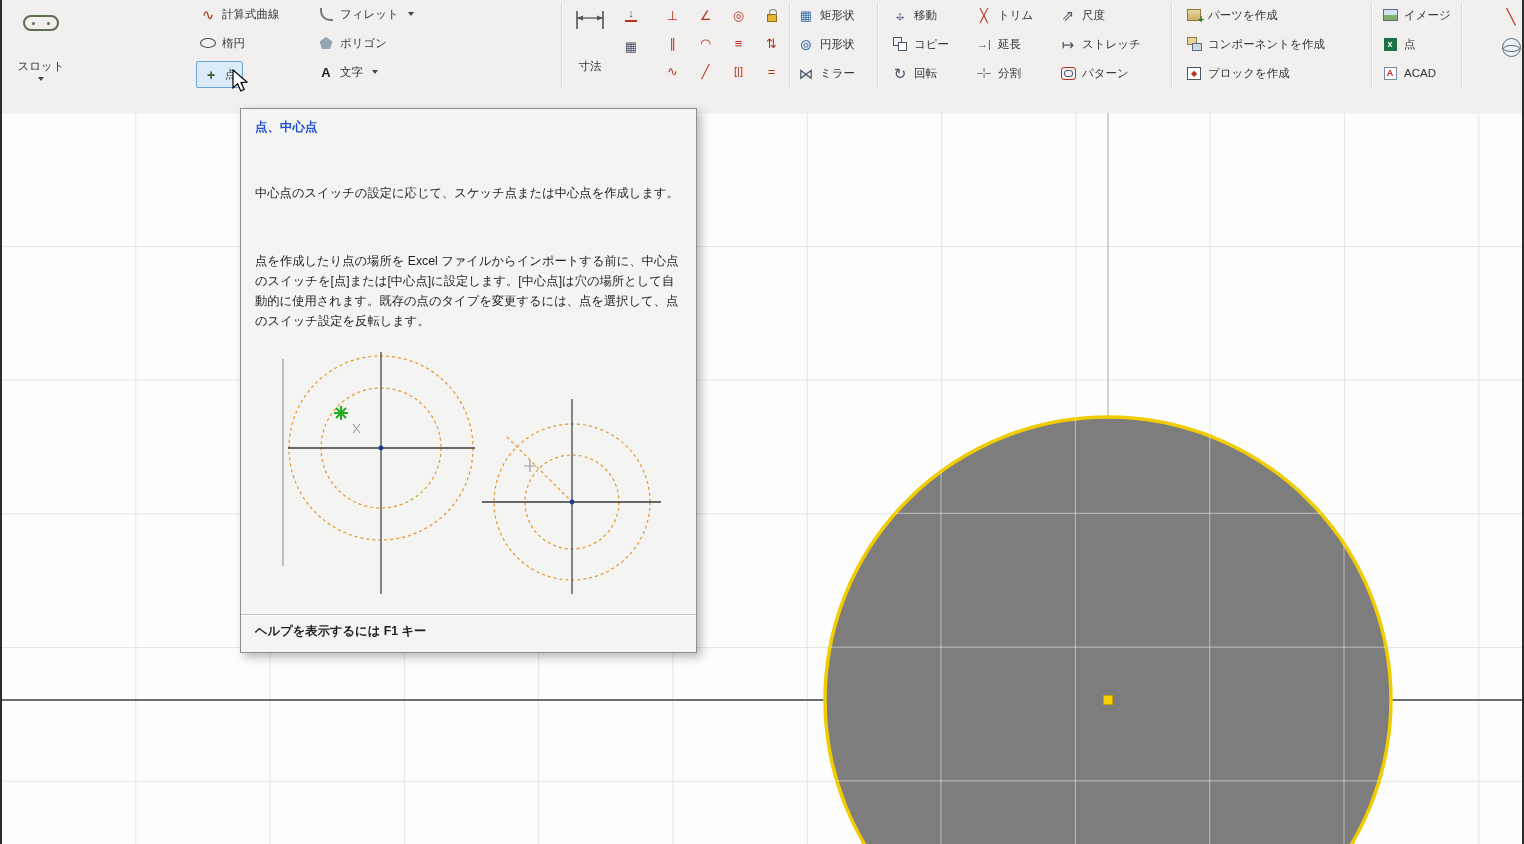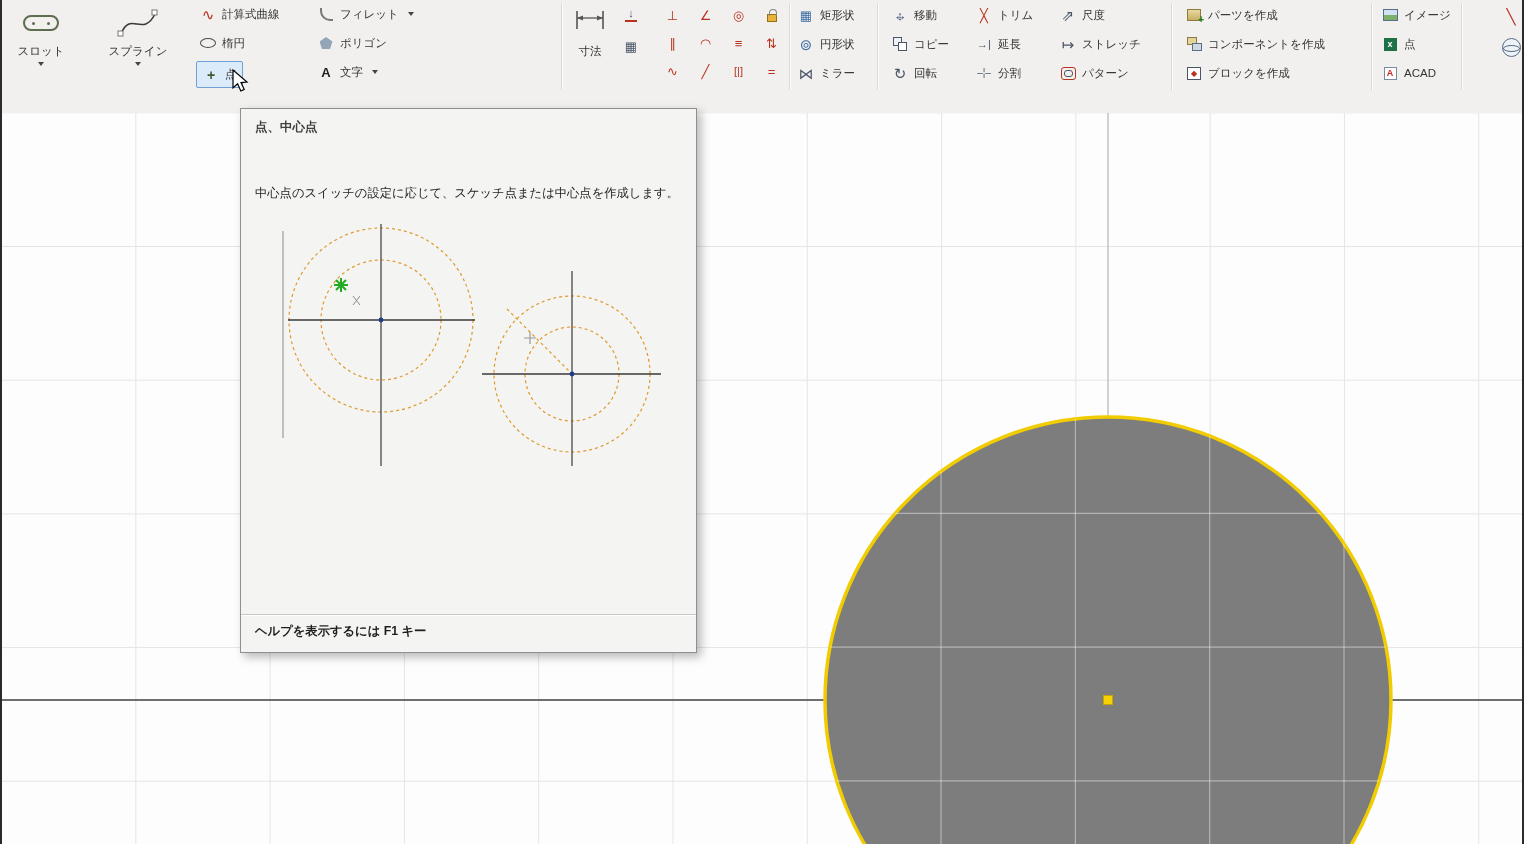--- a/index.html
+++ b/index.html
@@ -13,21 +13,21 @@
   .ribbon-labels{position:absolute;top:93px;left:0;width:1524px;height:20px;
     background:linear-gradient(#eef1f6,#dde3ec);border-bottom:1px solid #c2c8d2;}
   .group-label{position:absolute;top:3px;transform:translateX(-50%);font-size:11.5px;color:#3c3c3c;white-space:nowrap;}
   .caret{display:inline-block;width:0;height:0;border-left:3.5px solid transparent;border-right:3.5px solid transparent;
     border-top:4px solid #444;margin-left:4px;vertical-align:middle;}
   .sep{position:absolute;top:3px;height:87px;width:1px;background:#dbdbd6;box-shadow:1px 0 0 rgba(255,255,255,.8);}
 
   .bigbtn{position:absolute;top:0;height:92px;display:flex;flex-direction:column;align-items:center;
     font-size:11.5px;color:#333;cursor:default;}
   .bigbtn .bicon{margin-top:7px;height:32px;display:flex;align-items:center;justify-content:center;}
-  .bigbtn .blabel{margin-top:5px;line-height:1.25;text-align:center;white-space:nowrap;}
+  .bigbtn .blabel{margin-top:20px;line-height:1.25;text-align:center;white-space:nowrap;}
   .bigbtn .caret{margin-top:4px;margin-left:0;}
 
   .smallbtn{position:absolute;height:26px;display:flex;align-items:center;gap:5px;font-size:11.5px;color:#333;
     padding:0 5px;white-space:nowrap;}
   .smallbtn.highlight{background:#dcebfa;border:1px solid #6da2d8;border-radius:2px;}
   .sicon{width:18px;height:18px;display:flex;align-items:center;justify-content:center;flex:none;}
   .glyph{font-size:13px;line-height:1;}
   .glyph.big{font-size:15px;}
   .red{color:#b8321f;}
   .blue{color:#3b6ea5;}
@@ -82,21 +82,21 @@
   .canvas-svg{position:absolute;top:0;left:0;}
   .axis-light{stroke:#b5b5b5;stroke-width:1.2;}
   .axis-dark{stroke:#3f3f3f;stroke-width:1.6;}
   .sketch-circle{stroke-width:3.5;}
   .grid-over line{stroke:rgba(255,255,255,.42);stroke-width:1.2;}
   .center-marker{fill:#f6d204;stroke:#c9a400;stroke-width:1;}
 
   
   .tooltip{position:absolute;left:240px;top:108px;width:457px;height:545px;background:#f4f4f2;
     border:1px solid #8f8f8f;box-shadow:4px 4px 9px rgba(0,0,0,.28);z-index:30;padding:10px 14px;overflow:hidden;}
-  .tt-title{font-size:12.5px;font-weight:bold;color:#404040;margin-bottom:13px;}
+  .tt-title{font-size:12.5px;font-weight:bold;color:#1d4ed8;margin-bottom:13px;}
   .tt-p{font-size:12.3px;line-height:1.62;color:#1e1e1e;margin-bottom:12px;margin-top:48px;}
   .tt-img{display:block;margin-top:2px;}
   .tt-divider{position:absolute;left:0;right:0;bottom:37px;height:1px;background:#c6c6c3;box-shadow:0 1px 0 #fff;}
   .tt-footer{position:absolute;left:14px;bottom:12px;font-size:12.3px;font-weight:bold;color:#1e1e1e;}
 
   
   .cursor{position:absolute;left:231px;top:69px;z-index:50;}
   .edge{position:absolute;top:0;width:2px;height:844px;background:#2b2b2b;z-index:60;}
   .edge.left{left:0;} .edge.right{right:0;}
 </style>
@@ -116,31 +116,20 @@
       <div class="sep" style="left:1461px"></div>
 
       <div class="bigbtn" style="left:2px;width:78px">
         <span class="bicon">
             <span class="ic-slot"></span>
           </span>
         <span class="blabel">スロット</span>
         <span class="caret"></span>
       </div>
 
-      <div class="bigbtn" style="left:94px;width:88px">
-        <span class="bicon">
-          <svg width="42" height="30" viewBox="0 0 42 30">
-            <path d="M4,26 C13,2 26,30 38,6" fill="none" stroke="#3a3a3a" stroke-width="1.6"></path>
-            <rect x="1" y="23" width="5" height="5" fill="#fff" stroke="#777"></rect>
-            <rect x="35" y="2" width="5" height="5" fill="#fff" stroke="#777"></rect>
-          </svg>
-        </span>
-        <span class="blabel">スプライン</span>
-        <span class="caret"></span>
-      </div>
 
       <div class="smallbtn" style="left:194px;top:1px">
         <span class="sicon glyph big red">∿</span>
         <span>計算式曲線</span>
       </div>
       <div class="smallbtn" style="left:194px;top:30px">
         <span class="sicon">
             <span class="ic-ellipse"></span>
           </span>
         <span>楕円</span>
@@ -368,20 +357,21 @@
         <line x1="820" y1="534.1" x2="1395" y2="534.1"></line>
         <line x1="820" y1="667.8" x2="1395" y2="667.8"></line>
       </g>
       <rect class="center-marker" x="1103.5" y="582.5" width="9" height="9"></rect>
     </svg>
   </div>
 
   <div class="tooltip">
     <div class="tt-title">点、中心点</div>
     <p class="tt-p">中心点のスイッチの設定に応じて、スケッチ点または中心点を作成します。</p>
+    <p class="tt-p">点を作成したり点の場所を Excel ファイルからインポートする前に、中心点のスイッチを[点]または[中心点]に設定します。[中心点]は穴の場所として自動的に使用されます。既存の点のタイプを変更するには、点を選択して、点のスイッチ設定を反転します。</p>
     <svg class="tt-img" width="440" height="258" viewBox="0 0 440 258">
 
       <line x1="28" y1="15" x2="28" y2="222" stroke="#8a8a8a" stroke-width="1"></line>
       <circle cx="126" cy="104" r="60" fill="none" stroke="#e0992e" stroke-width="1.2" stroke-dasharray="3 3"></circle>
       <circle cx="126" cy="104" r="92" fill="none" stroke="#e0992e" stroke-width="1.2" stroke-dasharray="3 3"></circle>
       <line x1="126" y1="8" x2="126" y2="250" stroke="#3a3a3a" stroke-width="1.2"></line>
       <line x1="33" y1="104" x2="220" y2="104" stroke="#3a3a3a" stroke-width="1.4"></line>
       <path d="M86,62 V76 M79,69 H93 M81,64 L91,74 M91,64 L81,74" stroke="#22aa22" stroke-width="2" fill="none"></path>
       <path d="M98,80 l7,9 M98,89 l7,-9" stroke="#8a8a8a" stroke-width="1" fill="none"></path>
       <circle cx="126" cy="104" r="2.4" fill="#1f3b8c"></circle>

